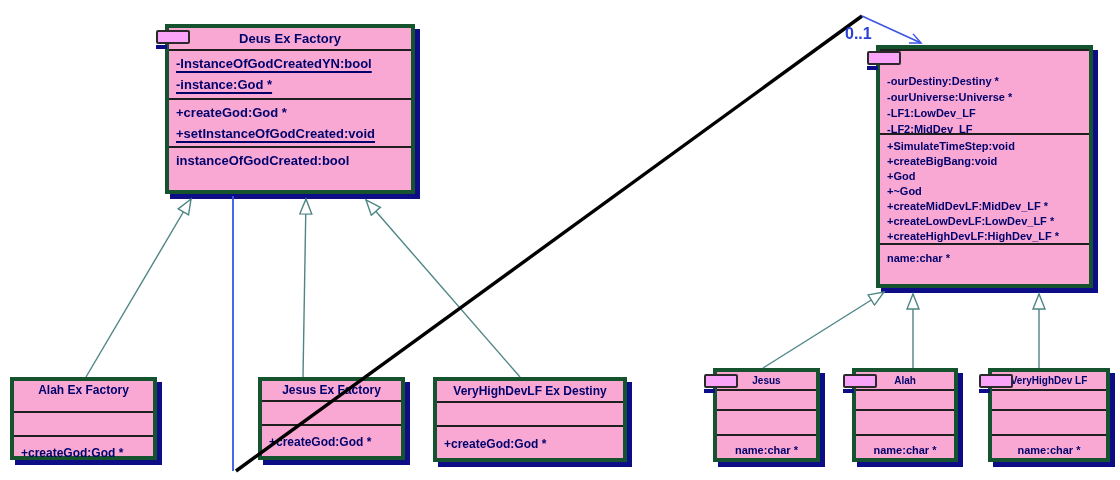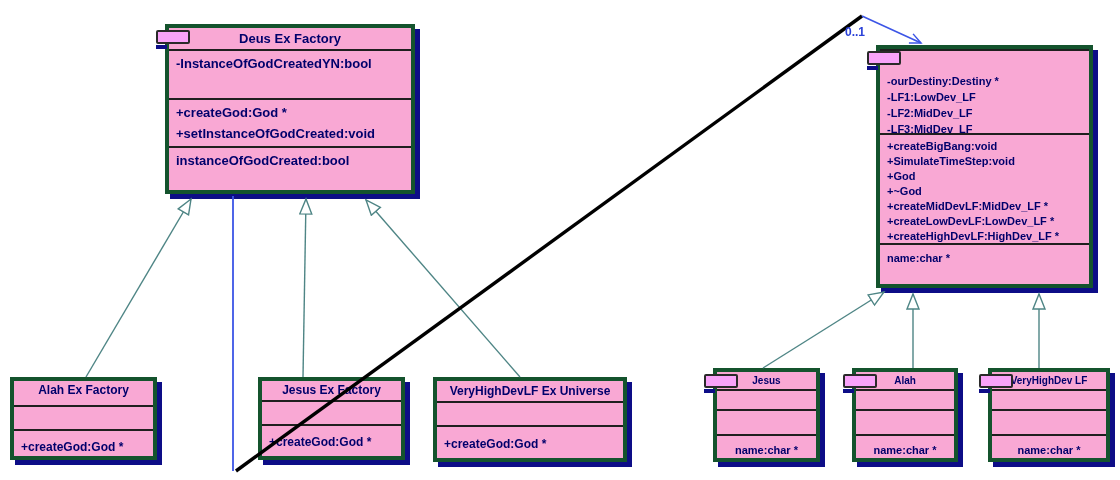--- a/index.html
+++ b/index.html
@@ -15,35 +15,35 @@
   }
   .ctitle {
     font-weight:bold; text-align:center; color:#00006b;
     white-space:nowrap; overflow:hidden;
   }
   .csec {
     border-top:2px solid #1f1f1f; box-sizing:border-box;
     padding:2px 7px 0 7px; overflow:hidden;
   }
   .m { color:#00006b; font-weight:600; white-space:nowrap; }
-  .u { text-decoration-thickness:1.5px; text-underline-offset:3px; }
+  .u { text-decoration:underline; text-decoration-thickness:1.5px; text-underline-offset:3px; }
   .cicon {
     position:absolute; left:-13px; top:2px; width:30px; height:10px;
     background:#f9a3f9; border:2px solid #2a2a2a; border-radius:2px; z-index:3;
   }
   .cicon::after {
     content:""; position:absolute; left:-2px; bottom:-7px; width:11px; height:4px;
     background:#0d0d87;
   }
   #connector-layer {
     position:absolute; left:0; top:0; z-index:5; pointer-events:none;
   }
   #mult-label {
     position:absolute; left:845px; top:25px; z-index:6;
-    color:#2a41d8; font-weight:bold; font-size:12px;
+    color:#2a41d8; font-weight:bold; font-size:16px;
   }
   
   .big .ctitle { font-size:13px; }
   .big .m { font-size:13px; line-height:21px; }
   .god .ctitle { font-size:12px; }
   .god .m { font-size:11px; }
   .smL .ctitle { font-size:12px; }
   .smL .m { font-size:12px; line-height:17px; }
   .smR .ctitle { font-size:10px; }
   .smR .m { font-size:11px; line-height:14px; }
@@ -51,65 +51,67 @@
 </head>
 <body>
 
 <div id="canvas">
 
   <div class="uml-class big" style="left:165px;top:24px;width:250px;height:170px">
     <span class="cicon"></span>
     <div class="ctitle" style="height:21px;line-height:21px">Deus Ex Factory</div>
     <div class="csec" style="height:49px">
       <div class="m u">-InstanceOfGodCreatedYN:bool</div>
+      <div class="m u">-instance:God *</div>
     </div>
     <div class="csec" style="height:48px">
       <div class="m">+createGod:God *</div>
       <div class="m u">+setInstanceOfGodCreated:void</div>
     </div>
     <div class="csec" style="height:48px">
       <div class="m">instanceOfGodCreated:bool</div>
     </div>
   </div>
 
   <div class="uml-class smL" style="left:10px;top:377px;width:147px;height:83px">
-    <div class="ctitle" style="height:24px;line-height:19px">Alah Ex Factory</div>
+    <div class="ctitle" style="height:30px;line-height:19px">Alah Ex Factory</div>
     <div class="csec" style="height:24px"></div>
     <div class="csec" style="height:36px;padding-top:8px">
       <div class="m">+createGod:God *</div>
     </div>
   </div>
 
   <div class="uml-class smL" style="left:258px;top:377px;width:147px;height:83px">
     <div class="ctitle" style="height:19px;line-height:19px">Jesus Ex Factory</div>
     <div class="csec" style="height:24px"></div>
     <div class="csec" style="height:36px;padding-top:8px">
       <div class="m">+createGod:God *</div>
     </div>
   </div>
 
   <div class="uml-class smL" style="left:433px;top:377px;width:194px;height:85px">
-    <div class="ctitle" style="height:20px;line-height:20px">VeryHighDevLF Ex Universe</div>
+    <div class="ctitle" style="height:20px;line-height:20px">VeryHighDevLF Ex Destiny</div>
     <div class="csec" style="height:24px"></div>
     <div class="csec" style="height:37px;padding-top:9px">
       <div class="m">+createGod:God *</div>
     </div>
   </div>
 
   <div class="uml-class god" style="left:876px;top:45px;width:217px;height:243px">
     <span class="cicon"></span>
     <div class="csec" style="height:84px;padding-top:22px">
       <div class="m" style="line-height:16px">-ourDestiny:Destiny *</div>
+      <div class="m" style="line-height:16px">-ourUniverse:Universe *</div>
       <div class="m" style="line-height:16px">-LF1:LowDev_LF</div>
       <div class="m" style="line-height:16px">-LF2:MidDev_LF</div>
       <div class="m" style="line-height:16px">-LF3:MidDev_LF</div>
     </div>
     <div class="csec" style="height:110px;padding-top:4px">
+      <div class="m" style="line-height:15px">+SimulateTimeStep:void</div>
       <div class="m" style="line-height:15px">+createBigBang:void</div>
-      <div class="m" style="line-height:15px">+SimulateTimeStep:void</div>
       <div class="m" style="line-height:15px">+God</div>
       <div class="m" style="line-height:15px">+~God</div>
       <div class="m" style="line-height:15px">+createMidDevLF:MidDev_LF *</div>
       <div class="m" style="line-height:15px">+createLowDevLF:LowDev_LF *</div>
       <div class="m" style="line-height:15px">+createHighDevLF:HighDev_LF *</div>
     </div>
     <div class="csec" style="height:27px;padding-top:7px">
       <div class="m">name:char *</div>
     </div>
   </div>

